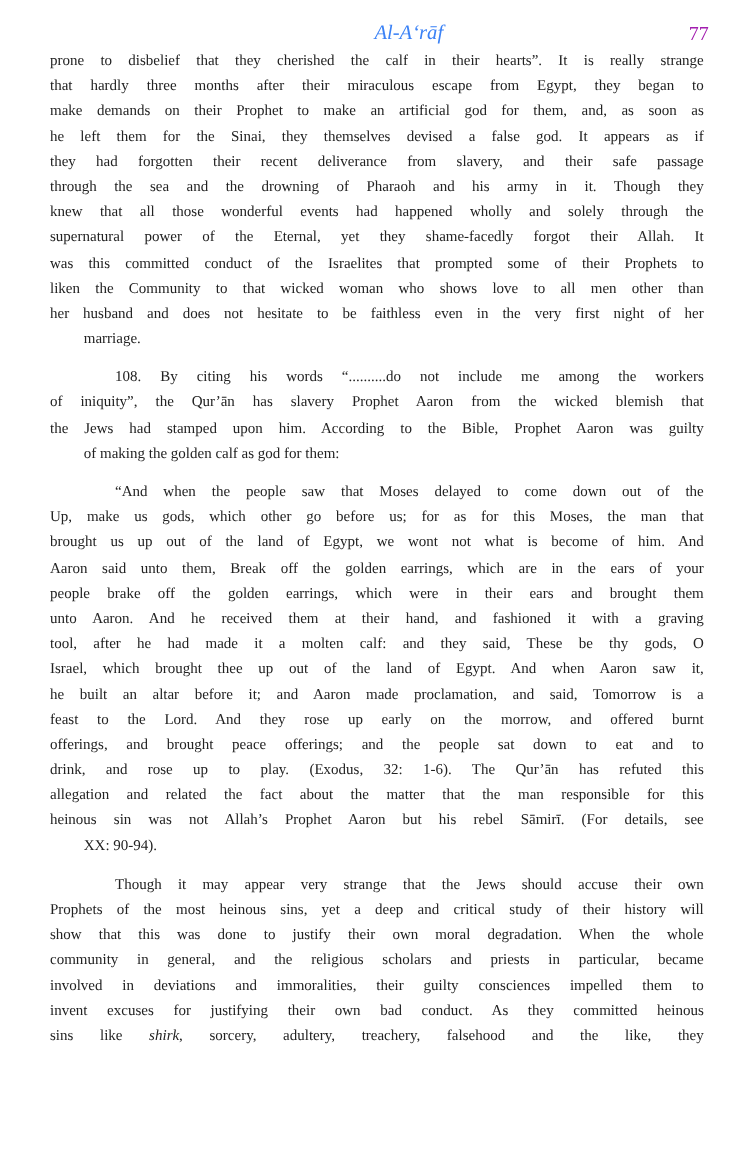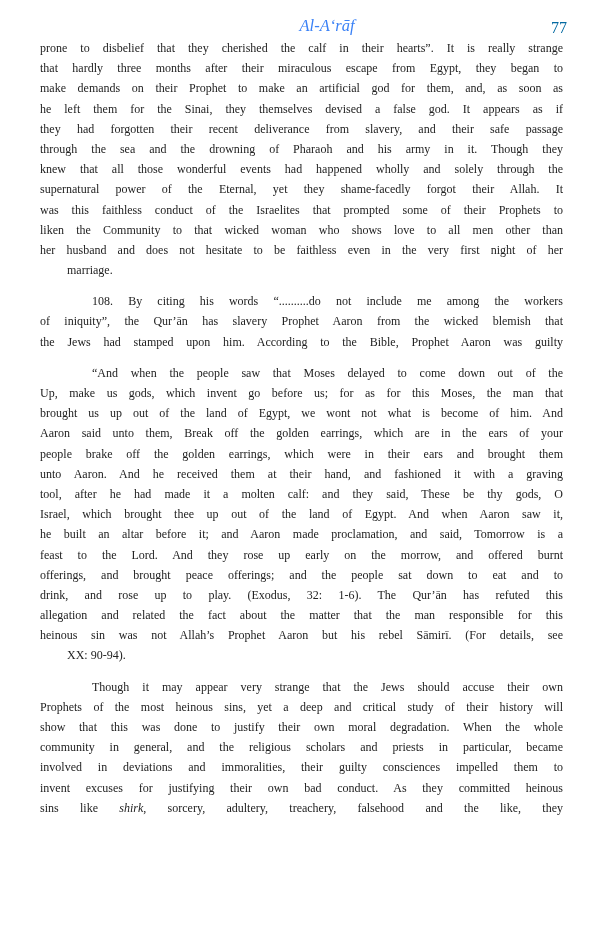--- a/index.html
+++ b/index.html
@@ -14,21 +14,21 @@
   }
   .page { position: absolute; left: 0; top: 0; width: 600px; height: 927px; }
   .header {
     position: absolute; top: 14px; left: 0; width: 600px; height: 24px;
   }
   .running-title {
     position: absolute; left: 0; width: 600px; text-align: center;
     top: 2px; font-style: italic; font-size: 16.5px; color: #3b82f6; padding-left: 27px;
   }
   .page-number {
-    position: absolute; right: 33px; top: 5px; font-size: 16px; color: #0369a1;
+    position: absolute; right: 33px; top: 5px; font-size: 16px; color: #a21caf;
   }
   .body {
     position: absolute; left: 40px; top: 38px; width: 523px;
     font-size: 12px; line-height: 20.2px;
     text-align: justify;
   }
   .line { display: block; text-align: justify; text-align-last: justify; white-space: nowrap; height: 20.2px; overflow: visible; }
   .line.last { text-align-last: left; margin-left: 27px; }
   .indent { padding-left: 52px; }
   .gap { height: 11px; }
@@ -48,39 +48,40 @@
 
     <div>
       <span class="line">prone to disbelief that they cherished the calf in their hearts”. It is really strange</span>
       <span class="line">that hardly three months after their miraculous escape from Egypt, they began to</span>
       <span class="line">make demands on their Prophet to make an artificial god for them, and, as soon as</span>
       <span class="line">he left them for the Sinai, they themselves devised a false god. It appears as if</span>
       <span class="line">they had forgotten their recent deliverance from slavery, and their safe passage</span>
       <span class="line">through the sea and the drowning of Pharaoh and his army in it. Though they</span>
       <span class="line">knew that all those wonderful events had happened wholly and solely through the</span>
       <span class="line">supernatural power of the Eternal, yet they shame-facedly forgot their Allah. It</span>
-      <span class="line">was this faithless conduct of the Israelites that prompted some of their Prophets to</span>
+      <span class="line">was this committed conduct of the Israelites that prompted some of their Prophets to</span>
       <span class="line">liken the Community to that wicked woman who shows love to all men other than</span>
       <span class="line">her husband and does not hesitate to be faithless even in the very first night of her</span>
       <span class="line last">marriage.</span>
     </div>
 
     <div class="gap"></div>
 
     <div>
       <span class="line indent">108. By citing his words “..........do not include me among the workers</span>
       <span class="line">of iniquity”, the Qur’ān has slavery Prophet Aaron from the wicked blemish that</span>
       <span class="line">the Jews had stamped upon him. According to the Bible, Prophet Aaron was guilty</span>
+      <span class="line last">of making the golden calf as god for them:</span>
     </div>
 
     <div class="gap"></div>
 
     <div class="blockquote">
       <span class="line indent">“And when the people saw that Moses delayed to come down out of the</span>
-      <span class="line">Up, make us gods, which invent go before us; for as for this Moses, the man that</span>
+      <span class="line">Up, make us gods, which other go before us; for as for this Moses, the man that</span>
       <span class="line">brought us up out of the land of Egypt, we wont not what is become of him. And</span>
       <span class="line">Aaron said unto them, Break off the golden earrings, which are in the ears of your</span>
       <span class="line">people brake off the golden earrings, which were in their ears and brought them</span>
       <span class="line">unto Aaron. And he received them at their hand, and fashioned it with a graving</span>
       <span class="line">tool, after he had made it a molten calf: and they said, These be thy gods, O</span>
       <span class="line">Israel, which brought thee up out of the land of Egypt. And when Aaron saw it,</span>
       <span class="line">he built an altar before it; and Aaron made proclamation, and said, Tomorrow is a</span>
       <span class="line">feast to the Lord. And they rose up early on the morrow, and offered burnt</span>
       <span class="line">offerings, and brought peace offerings; and the people sat down to eat and to</span>
       <span class="line">drink, and rose up to play. (Exodus, 32: 1-6). The Qur’ān has refuted this</span>

